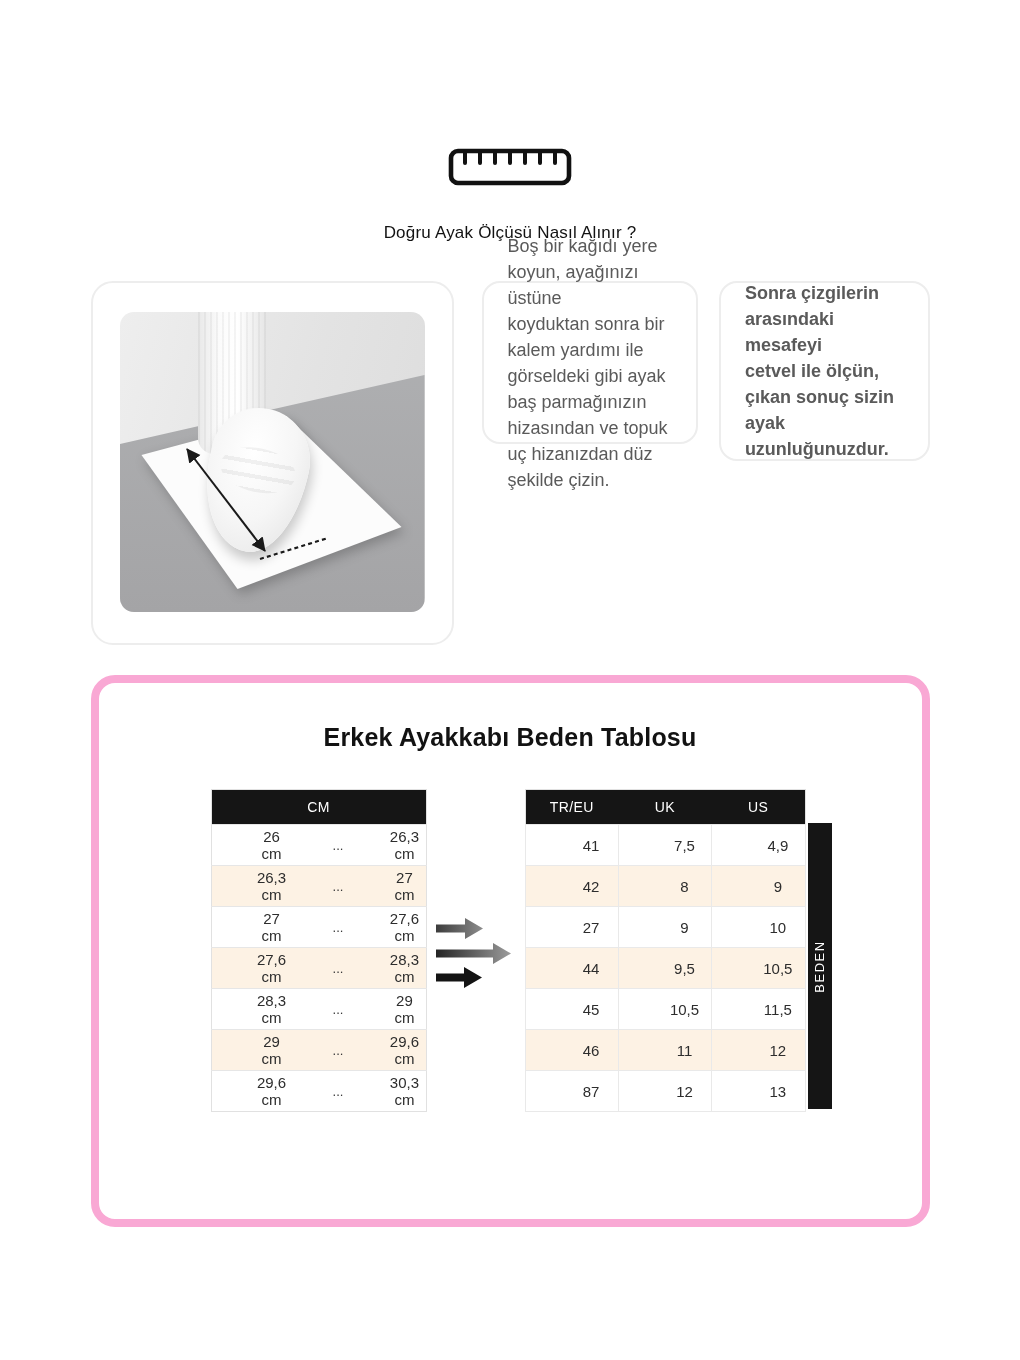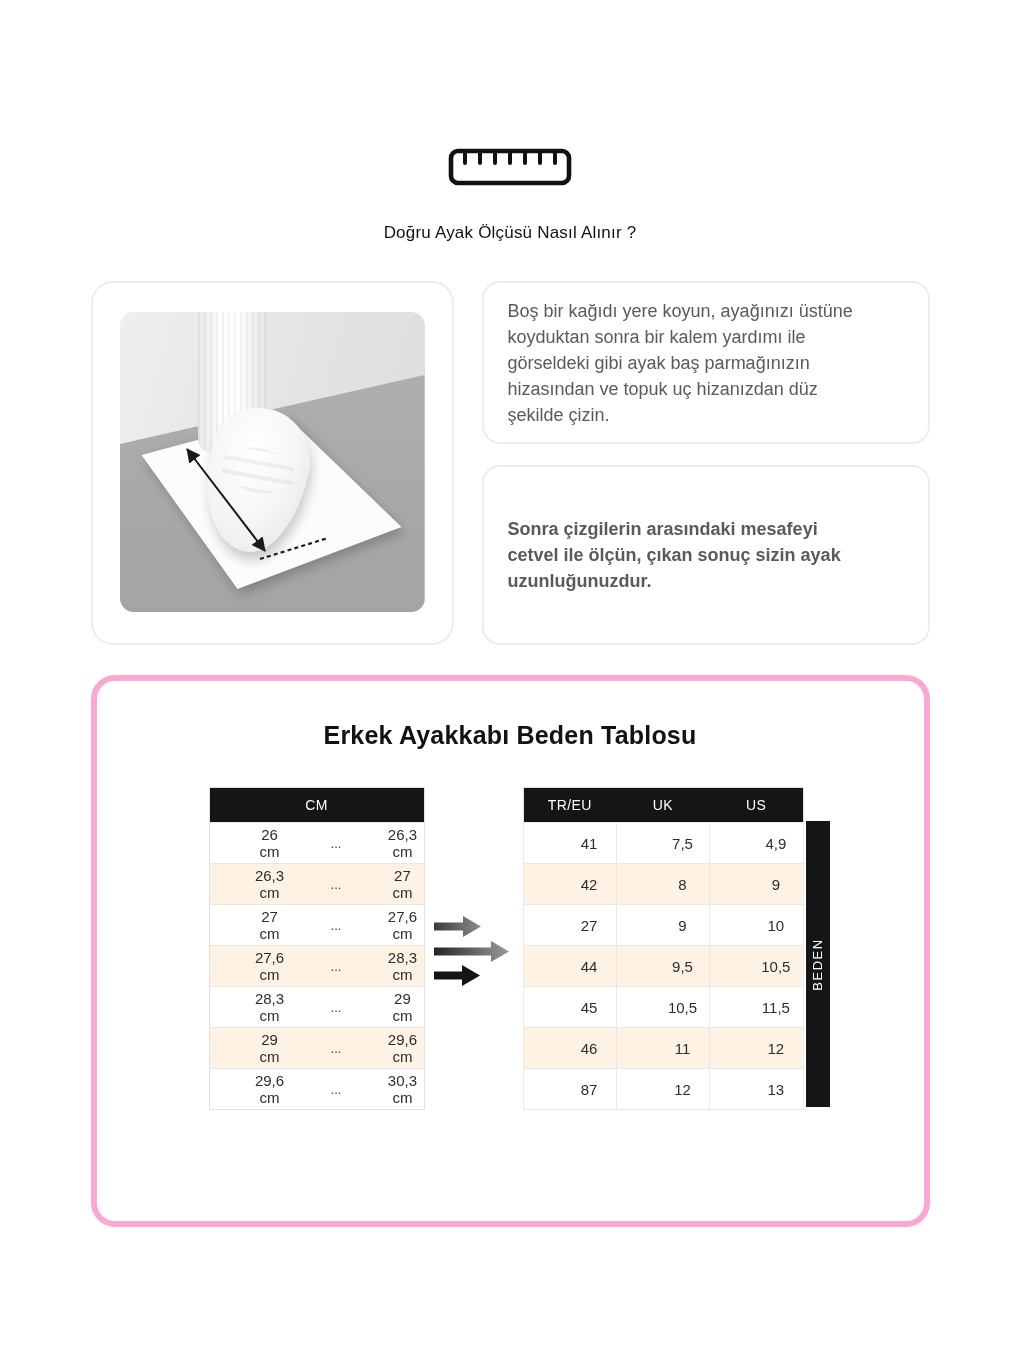--- a/index.html
+++ b/index.html
@@ -55,36 +55,36 @@
     transform:rotate(12deg);
     box-shadow:4px 8px 12px rgba(0,0,0,.20);
   }
   .foot::after {
     content:""; position:absolute; left:12%; right:12%; top:28%; height:30%;
     background:repeating-linear-gradient(178deg, rgba(0,0,0,.05) 0 4px, transparent 4px 14px);
     border-radius:50%;
   }
   .photo-overlay { position:absolute; left:0; top:0; }
 
-  .info-col { flex:1; display:flex; flex-direction:column; gap:21px; }
+  .info-col { flex:1; display:flex; flex-direction:row; gap:21px; }
   .info-box {
     border:2px solid #ededed; border-radius:18px;
     display:flex; align-items:center; padding:0 24px;
   }
   .info-box.first { height:163px; }
   .info-box.second { height:180px;font-weight:bold; }
   .info-text {
     margin:0; font-size:18px; line-height:26px; color:var(--body-text,#5a5a5a);
     white-space:pre-line;
   }
 
   
   .chart-card {
     margin-top:30px; height:552px;
-    border:6px solid #f9a8d4; border-radius:24px;
+    border:8px solid #f9a8d4; border-radius:24px;
   }
   .chart-title {
     margin:40px 0 0; text-align:center;
     font-size:25px; font-weight:700; color:#121212; letter-spacing:.2px;
   }
   .tables { display:flex; align-items:flex-start; margin:37px 0 0 112px; }
 
   table { border-collapse:collapse; }
   th {
     background:var(--header-bg,#151515); color:#fff; height:35px;

